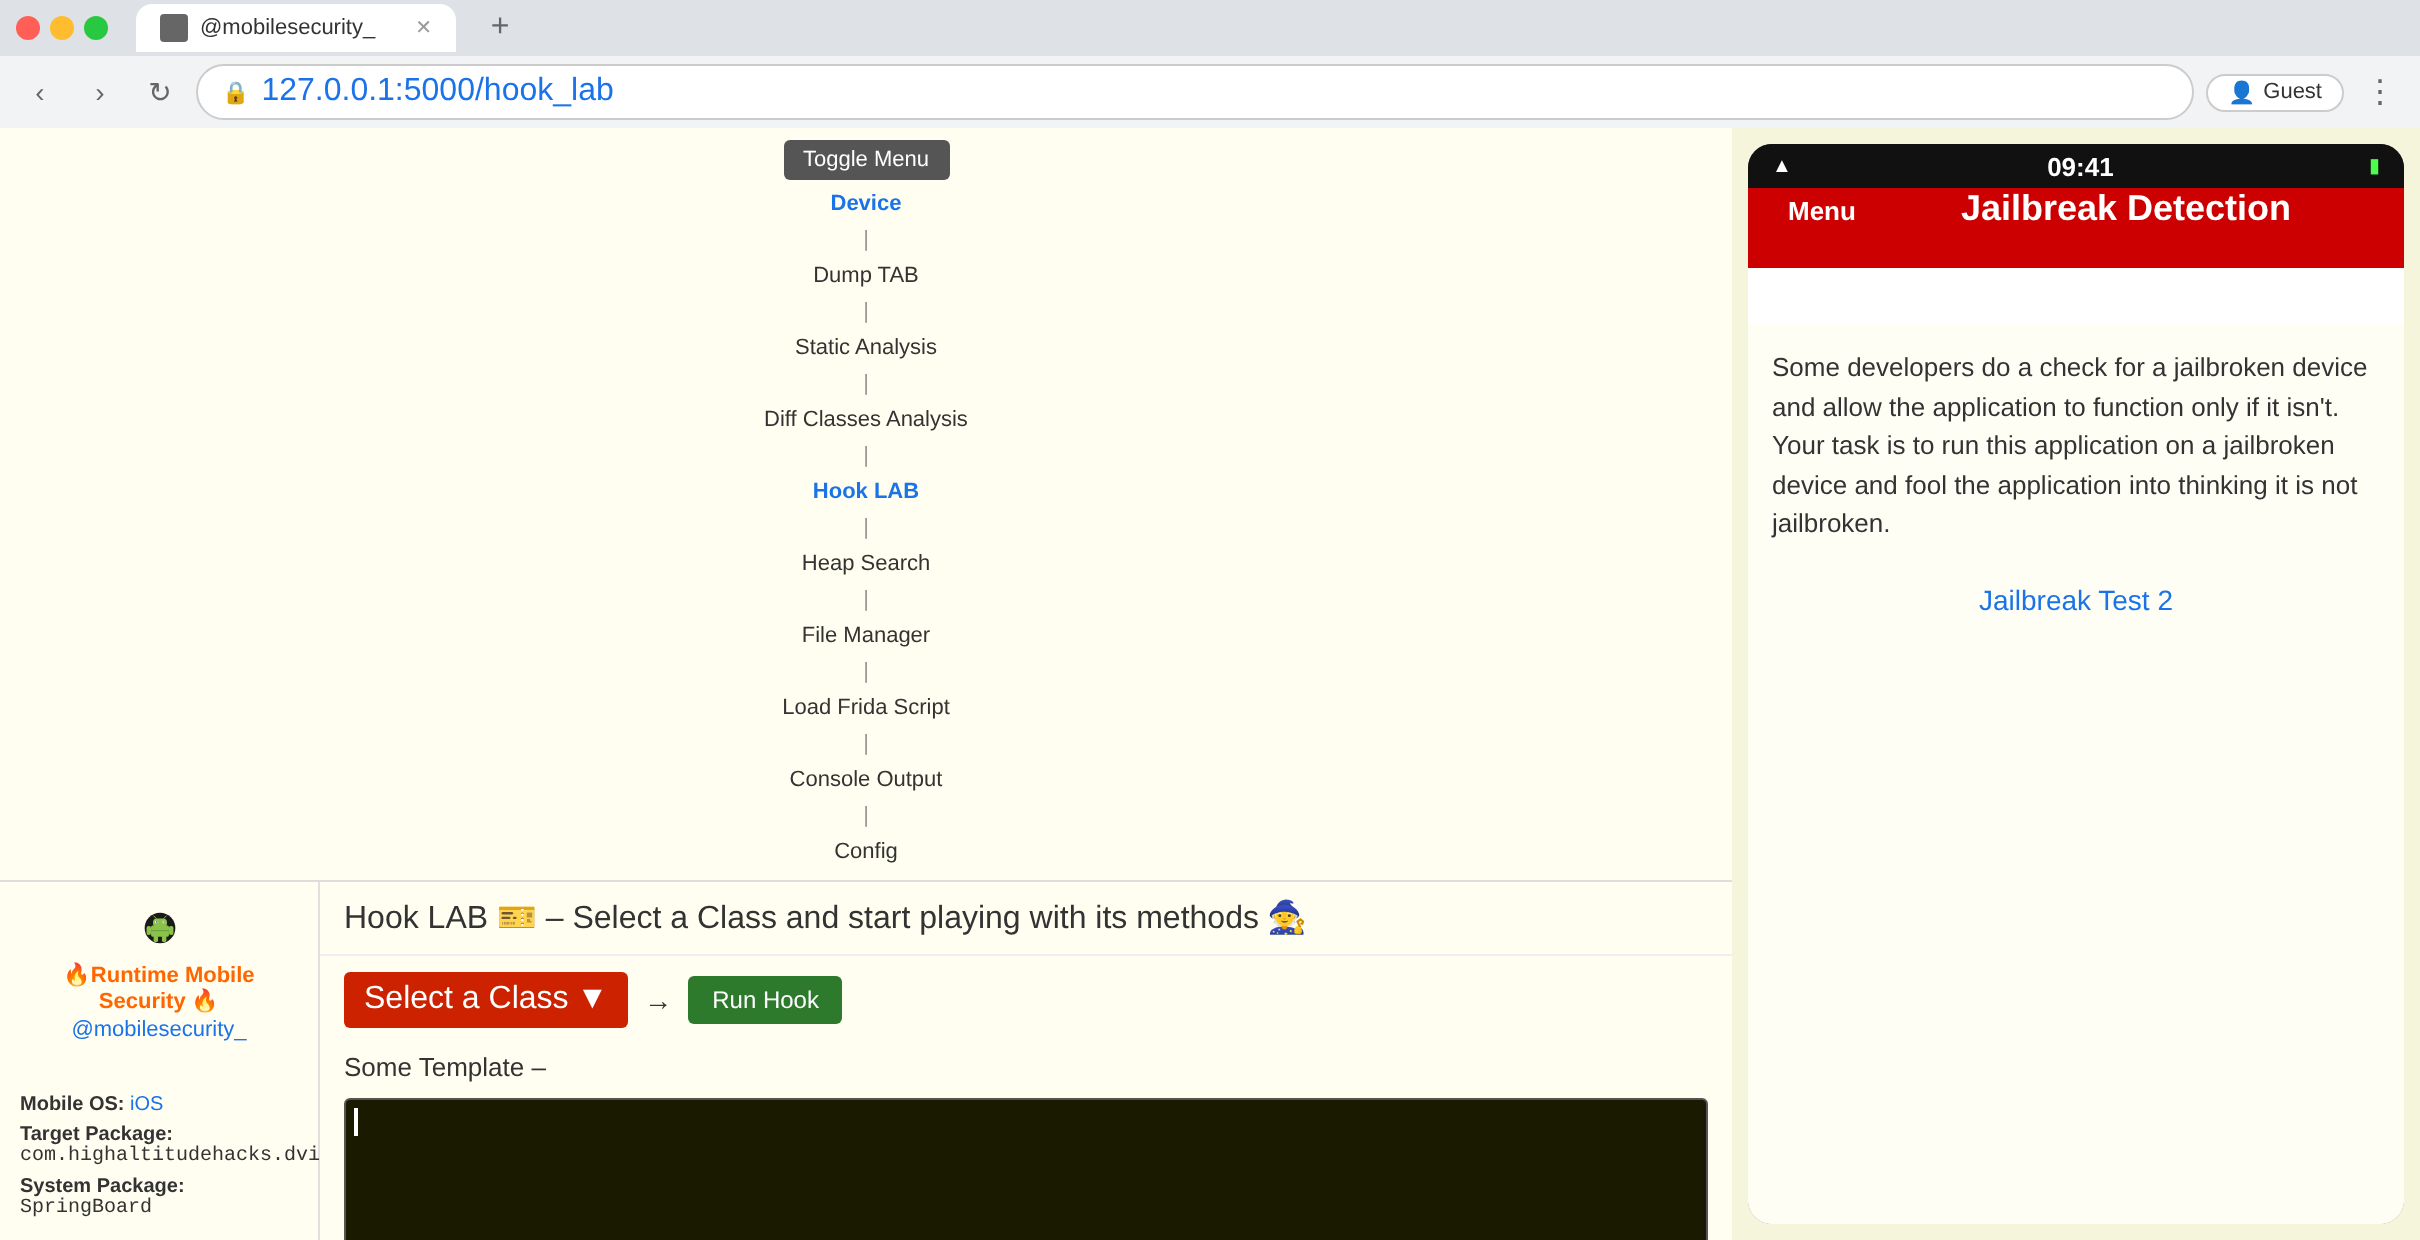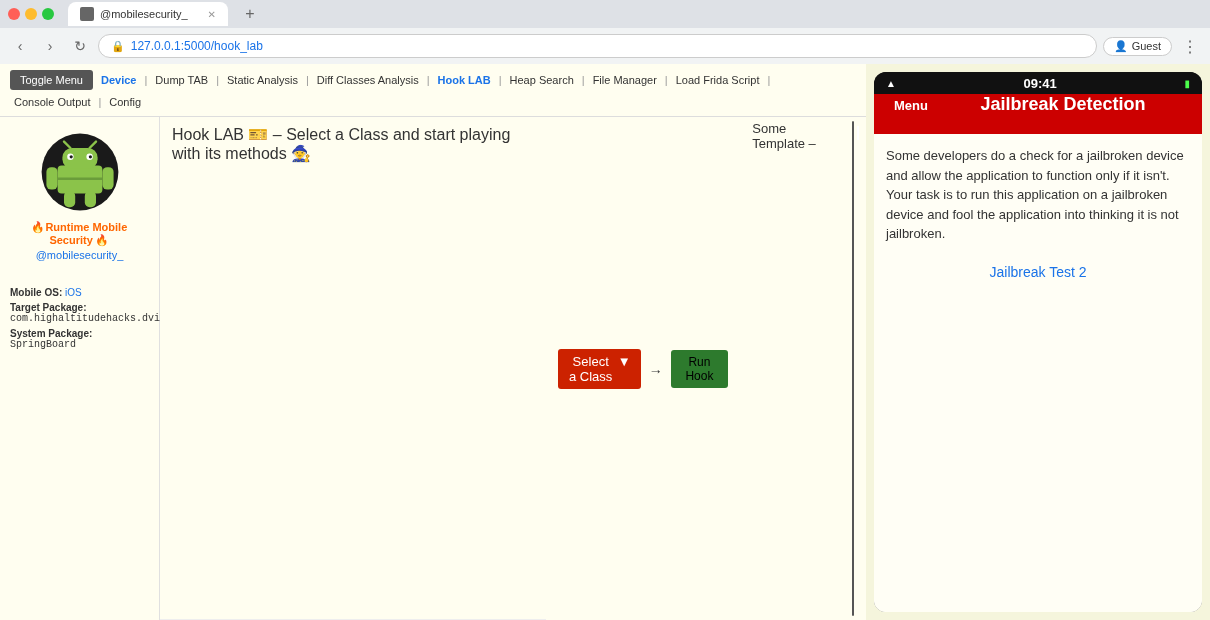--- a/index.html
+++ b/index.html
@@ -15,59 +15,59 @@
     .wc-max { background: #28c840; }
     .browser-tab { background: #fff; border-radius: 8px 8px 0 0; padding: 5px 12px; font-size: 11px; display: flex; align-items: center; gap: 6px; min-width: 160px; max-width: 220px; margin-left: 8px; }
     .tab-favicon { width: 14px; height: 14px; background: #666; border-radius: 2px; }
     .tab-text { flex: 1; overflow: hidden; text-overflow: ellipsis; white-space: nowrap; font-size: 11px; color: #333; }
     .tab-close { color: #999; font-size: 10px; cursor: pointer; }
     .tab-new { width: 24px; height: 24px; display: flex; align-items: center; justify-content: center; color: #666; font-size: 16px; margin-left: 4px; cursor: pointer; }
     .browser-toolbar { background: #f1f3f4; display: flex; align-items: center; padding: 4px 8px; gap: 6px; height: 36px; }
     .nav-btn { width: 24px; height: 24px; display: flex; align-items: center; justify-content: center; color: #666; cursor: pointer; font-size: 14px; border-radius: 50%; }
     .address-bar { flex: 1; background: #fff; border: 1px solid #ccc; border-radius: 16px; padding: 4px 12px; font-size: 12px; color: #333; display: flex; align-items: center; gap: 6px; }
     .address-lock { color: #666; font-size: 11px; }
-    .address-text { flex: 1; font-size: 12px; color: #1a73e8; }
+    .address-text { flex: 1; font-size: 16px; color: #1a73e8; }
     .browser-menu-btn { width: 24px; height: 24px; display: flex; align-items: center; justify-content: center; color: #666; cursor: pointer; font-size: 16px; }
     .guest-btn { background: #fff; border: 1px solid #ccc; border-radius: 12px; padding: 2px 10px; font-size: 11px; color: #333; cursor: pointer; display: flex; align-items: center; gap: 4px; }
 
     
     .main-layout { display: flex; flex: 1; overflow: hidden; }
 
     
     .browser-content { width: 866px; display: flex; flex-direction: column; background: #fffef0; overflow: hidden; }
 
     
     .sidebar { width: 160px; background: #fffef0; border-right: 1px solid #e0e0e0; display: flex; flex-direction: column; align-items: center; padding: 10px; flex-shrink: 0; }
     .sidebar-logo { width: 80px; height: 80px; margin: 5px 0; }
     .sidebar-title { font-size: 11px; font-weight: bold; color: #ff6600; text-align: center; margin: 4px 0 2px; }
     .sidebar-username { font-size: 11px; color: #1a73e8; text-align: center; }
     .sidebar-info { margin-top: 26px; width: 100%; font-size: 10px; color: #333; }
     .sidebar-info .label { font-weight: bold; color: #333; }
     .sidebar-info .value { color: #1a73e8; }
     .sidebar-info .pkg { color: #333; font-family: Liberation Mono, monospace; }
 
     
-    .content-area { flex: 1; background: #fffef0; padding: 0; display: flex; flex-direction: row; overflow: hidden; }
-
-    
-    .top-nav { background: #fffef0; padding: 6px 10px; display: flex; align-items: center; gap: 4px; flex-wrap: wrap; border-bottom: 1px solid #ddd; }
+    .content-area { flex: 1; background: #fffef0; padding: 0; display: flex; flex-direction: column; overflow: hidden; }
+
+    
+    .top-nav { background: #fffef0; padding: 6px 10px; display: flex; align-items: center; gap: 4px; flex-wrap: wrap; border-bottom: 1px solid #ddd; flex-direction: column; }
     .toggle-menu-btn { background: #555; color: #fff; border: none; padding: 4px 10px; border-radius: 3px; font-size: 11px; cursor: pointer; }
     .nav-sep { color: #999; font-size: 11px; }
     .nav-link { font-size: 11px; color: #333; cursor: pointer; padding: 2px 4px; text-decoration: none; }
     .nav-link.active { color: #1a73e8; font-weight: bold; }
 
     
     .page-title-bar { padding: 8px 12px; border-bottom: 1px solid #eee; background: #fffef0; }
     .page-title { font-size: 16px; color: #333; }
 
     
     .hook-actions { padding: 8px 12px; display: flex; align-items: center; gap: 8px; background: #fffef0; }
-    .select-class-btn { background: #cc2200; color: #fff; border: none; padding: 5px 10px; border-radius: 3px; font-size: 13px; cursor: pointer; display: flex; gap: 4px; }
+    .select-class-btn { background: #cc2200; color: #fff; border: none; padding: 5px 10px; border-radius: 3px; font-size: 16px; cursor: pointer; display: flex; gap: 4px; }
     .arrow-indicator { color: #333; font-size: 14px; }
-    .run-hook-btn { background: #2d7a2d; color: #000000; border: none; padding: 5px 12px; border-radius: 3px; font-size: 12px; cursor: pointer; }
+    .run-hook-btn { background: #2d7a2d; color: #ffffff; border: none; padding: 5px 12px; border-radius: 3px; font-size: 12px; cursor: pointer; }
 
     
     .hook-template-label { padding: 4px 12px; font-size: 13px; color: #333; background: #fffef0; }
     .hook-editor { margin: 4px 12px; background: #1a1a00; border: 1px solid #555; border-radius: 3px; flex: 1; min-height: 300px; position: relative; }
     .hook-editor-cursor { position: absolute; top: 4px; left: 4px; width: 2px; height: 14px; background: #fff; }
 
     
     .phone-panel { width: 344px; background: #f5f5dc; flex-shrink: 0; display: flex; flex-direction: column; }
 
     
@@ -77,21 +77,21 @@
     .status-wifi { font-size: 10px; }
     .status-time { font-size: 13px; font-weight: 600; color: #fff; }
     .status-right { display: flex; gap: 4px; align-items: center; font-size: 10px; }
     .battery-icon { font-size: 10px; color: #4cff4c; }
 
     
     .phone-screen { background: #fff; flex: 1; display: flex; flex-direction: column; }
     .phone-header { background: #cc0000; display: flex; align-items: flex-start; padding: 0 12px; height: 40px; }
     .phone-menu-btn { color: #fff; font-size: 13px; font-weight: bold; cursor: pointer; padding: 4px 8px; }
     .phone-header-title { color: #fff; font-size: 18px; font-weight: bold; flex: 1; text-align: center; }
-    .phone-content { padding: 12px; flex: 1; overflow-y: auto; background: #fffef5; }
+    .phone-content { padding: 12px; flex: 1; overflow-y: auto; background: #fffef5; margin-top: 28px; }
     .phone-description { font-size: 13px; color: #333; line-height: 1.5; margin-bottom: 16px; }
     .phone-link { display: block; text-align: center; color: #1a73e8; font-size: 13px; margin: 12px 0; cursor: pointer; text-decoration: none; }
     .phone-test-link { display: block; text-align: center; color: #1a73e8; font-size: 14px; margin: 20px 0; cursor: pointer; }
   </style>
 </head>
 <body>
 
 <div class="browser-chrome">
 
   <div class="browser-titlebar">

